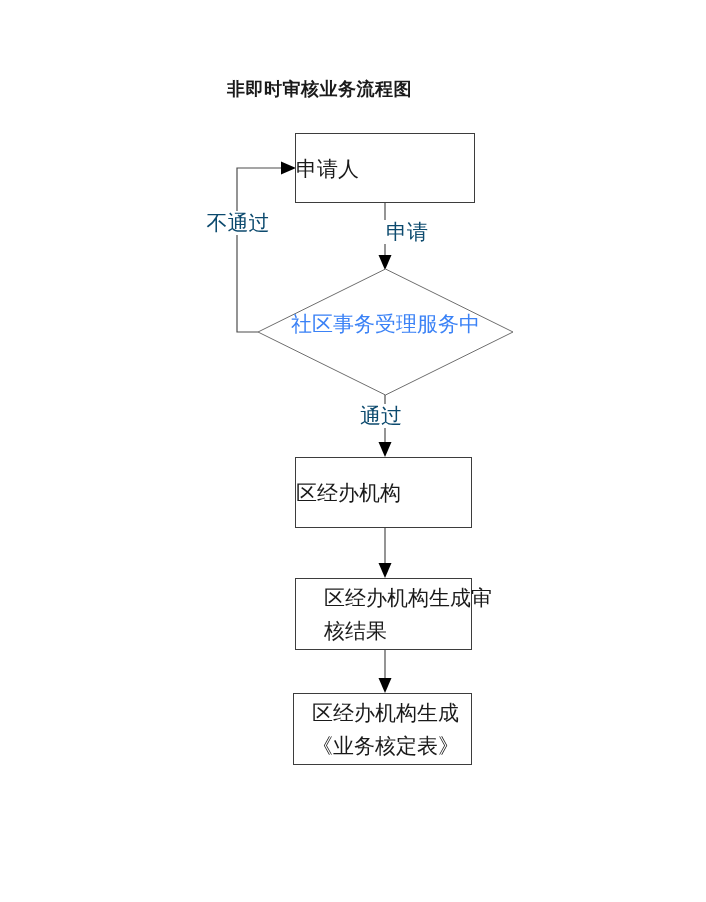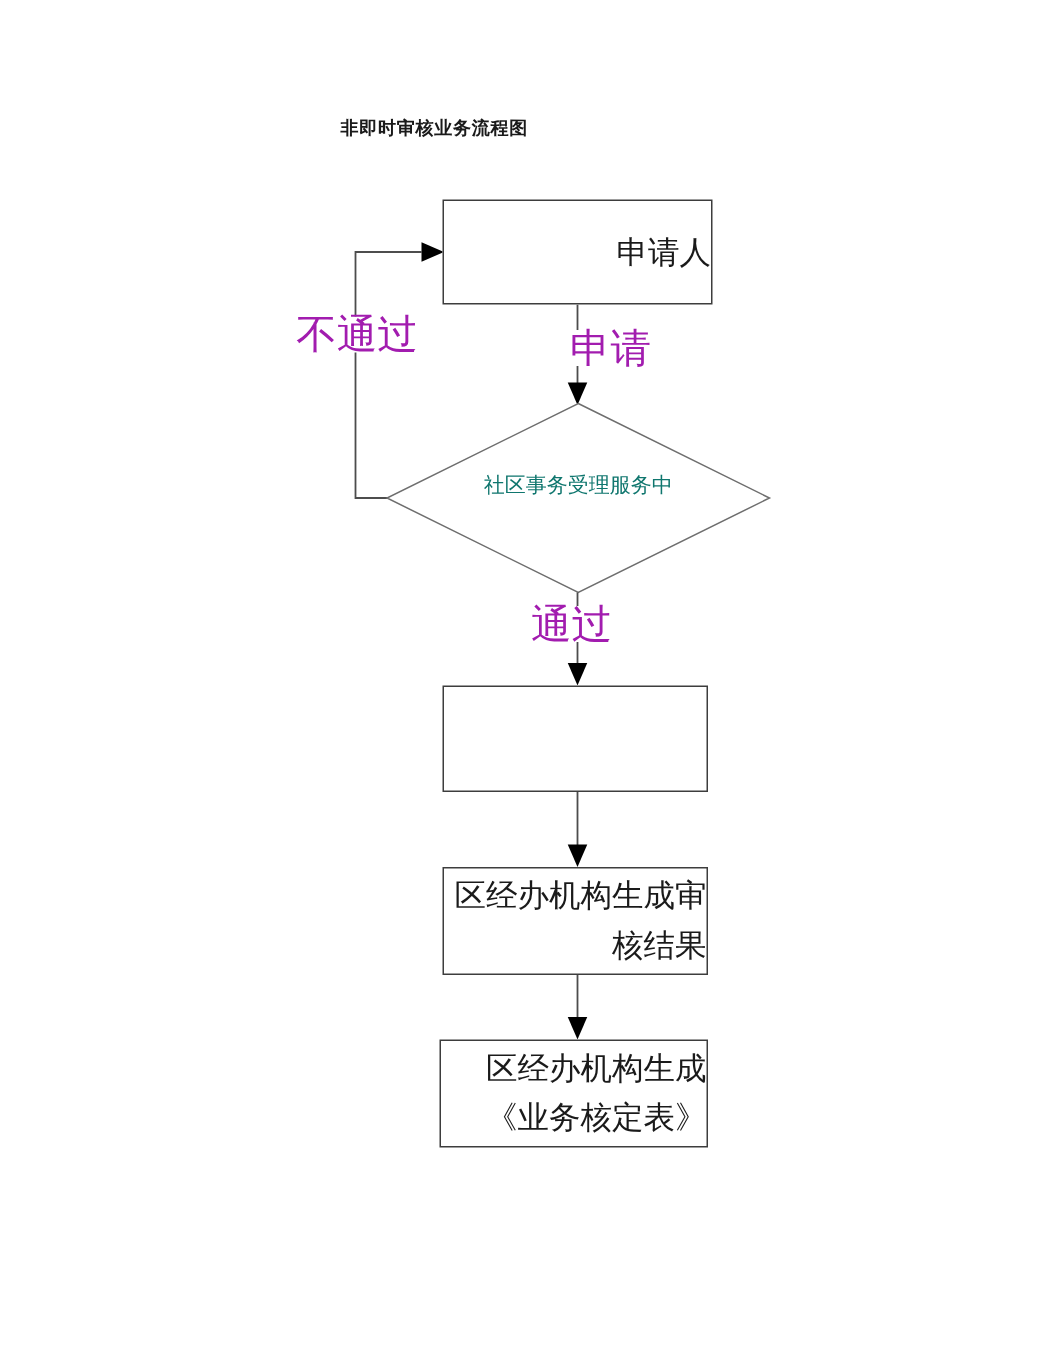--- a/index.html
+++ b/index.html
@@ -14,71 +14,71 @@
     background: #ffffff;
     font-family: "Liberation Sans", "DejaVu Sans", sans-serif;
     color: #1a1a1a;
     overflow: hidden;
   }
   .title {
     position: absolute;
     left: 227px;
     top: 77px;
     margin: 0;
-    font-size: 12px;
+    font-size: 18px;
     font-weight: bold;
     color: #1a1a1a;
     letter-spacing: 0.5px;
     white-space: nowrap;
   }
   .connectors {
     position: absolute;
     left: 0;
     top: 0;
     width: 706px;
     height: 902px;
   }
   .node {
     position: absolute;
     background: #ffffff;
     border: 1px solid #3d3d3d;
     box-sizing: border-box;
     display: flex;
     flex-direction: column;
-    align-items: flex-end;
+    align-items: flex-start;
     justify-content: center;
     text-align: center;
     font-size: 21px;
     line-height: 33px;
     color: #1a1a1a;
   }
   .node span { display: block; white-space: nowrap; }
   .node-applicant { left: 295px; top: 133px; width: 180px; height: 70px; }
   .node-review    { left: 295px; top: 457px; width: 177px; height: 71px; }
-  .node-result    { left: 295px; top: 578px; width: 177px; height: 72px; }
+  .node-result    { left: 295px; top: 578px; width: 177px; height: 72px; padding-left: 28px; }
   .node-final     { left: 293px; top: 693px; width: 179px; height: 72px; padding-left: 18px; }
   .diamond-text {
     position: absolute;
     left: 265px;
     top: 307px;
     width: 241px;
     text-align: center;
-    font-size: 14px;
+    font-size: 21px;
     line-height: 33px;
-    color: #0f766e;
+    color: #3b82f6;
   }
   .diamond-text span { display: block; white-space: nowrap; }
   .edge-label {
     position: absolute;
     transform: translateX(-50%);
     background: #ffffff;
     padding: 0 3px;
-    font-size: 27px;
+    font-size: 21px;
     line-height: 24px;
-    color: #a21caf;
+    color: #0c4a6e;
     white-space: nowrap;
   }
   .label-apply { left: 391px; top: 220px; margin-left: 16px; }
   .label-pass  { left: 381px; top: 404px; font-family: Liberation Serif, serif; }
   .label-fail  { left: 238px; top: 211px; }
 </style>
 </head>
 <body>
 
 <div class="page">
@@ -107,20 +107,21 @@
 
   <div class="node node-applicant">
     <span>申请人</span>
   </div>
 
   <div class="diamond-text">
     <span>社区事务受理服务中</span>
   </div>
 
   <div class="node node-review">
+    <span>区经办机构</span>
   </div>
 
   <div class="node node-result">
     <span>区经办机构生成审</span>
     <span>核结果</span>
   </div>
 
   <div class="node node-final">
     <span>区经办机构生成</span>
     <span>《业务核定表》</span>

